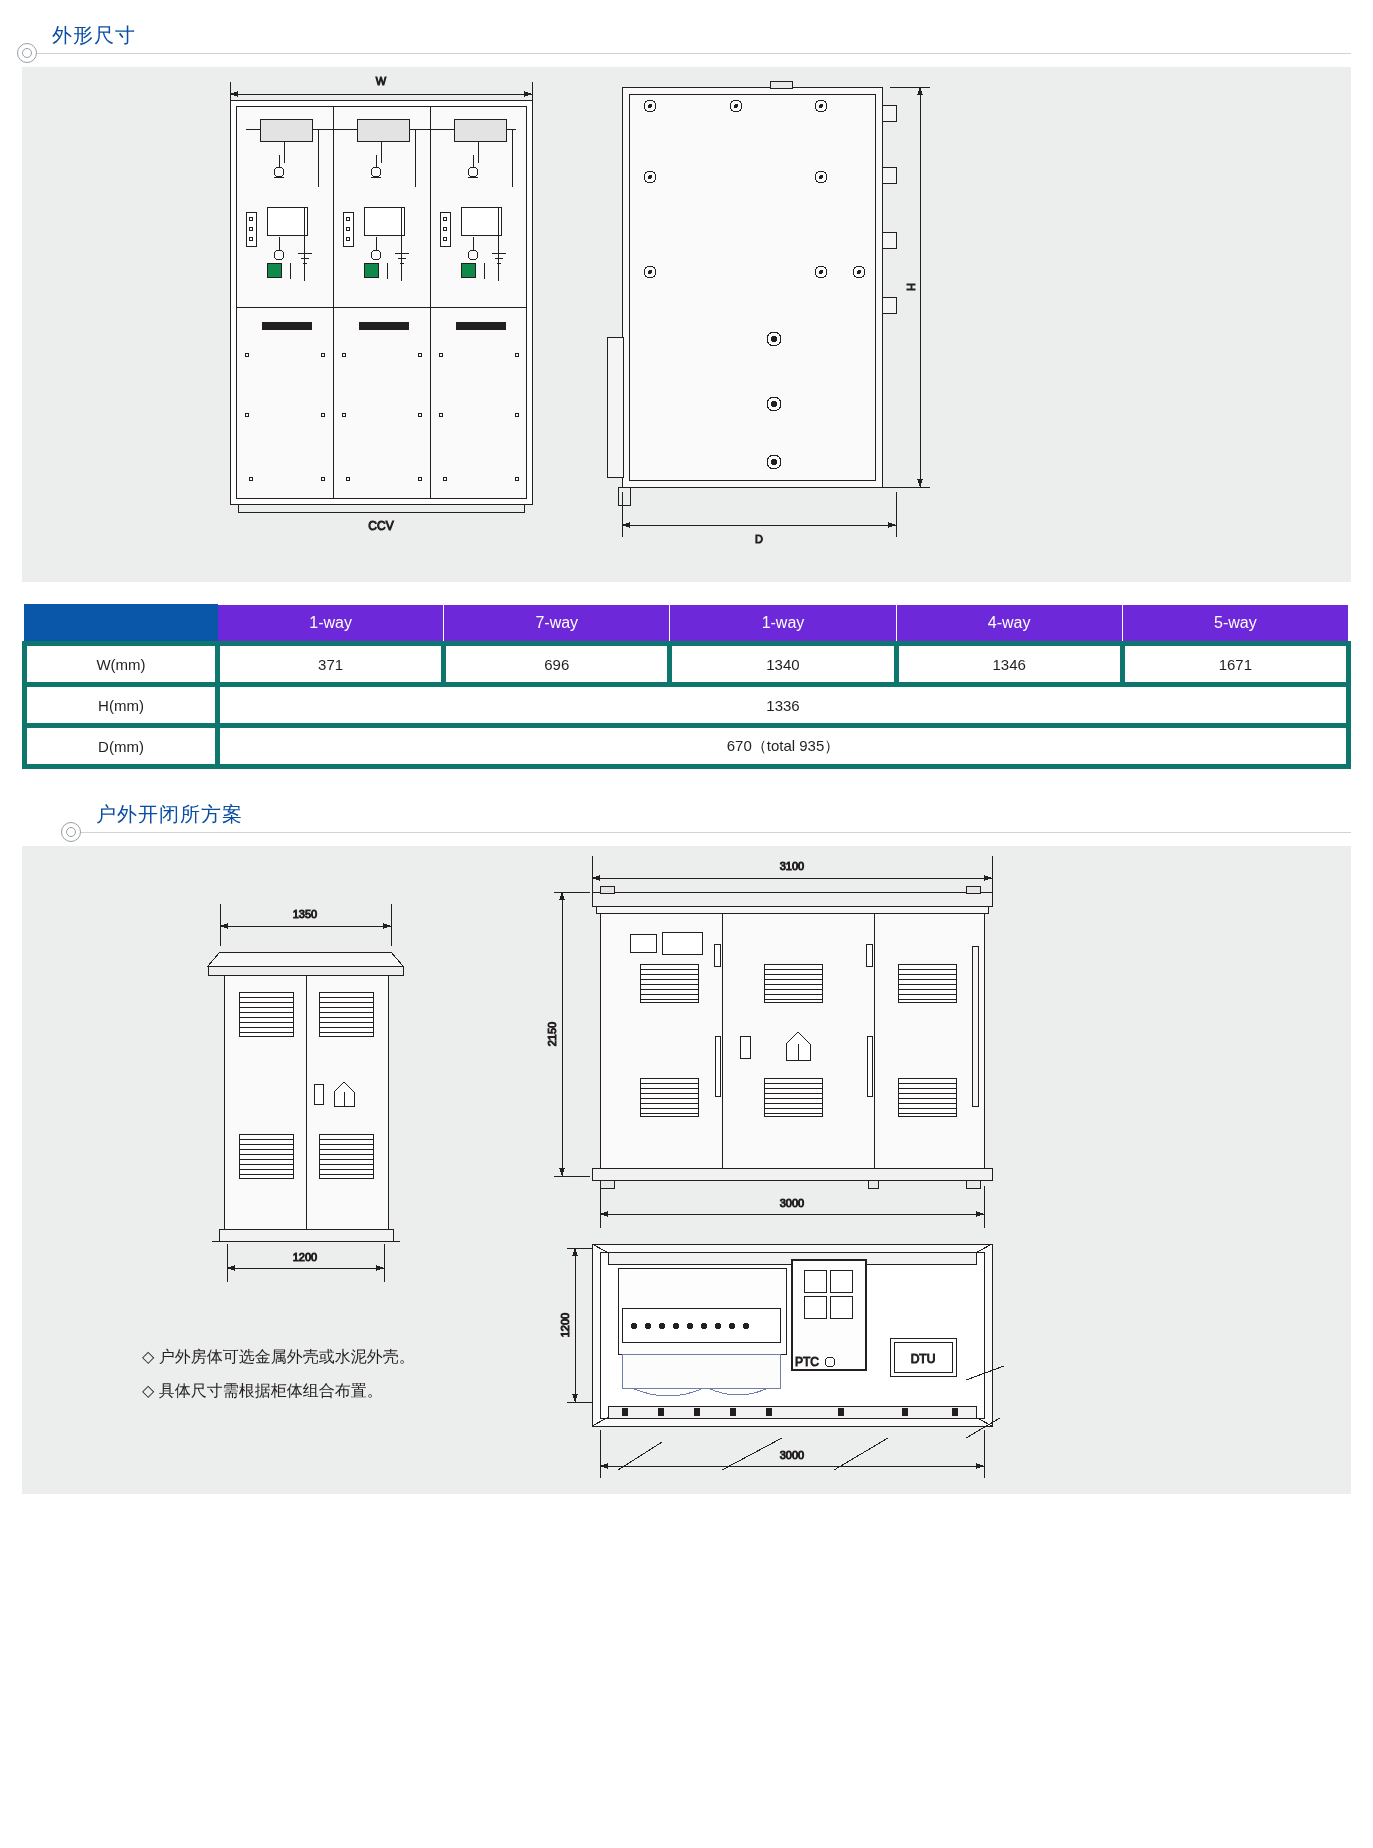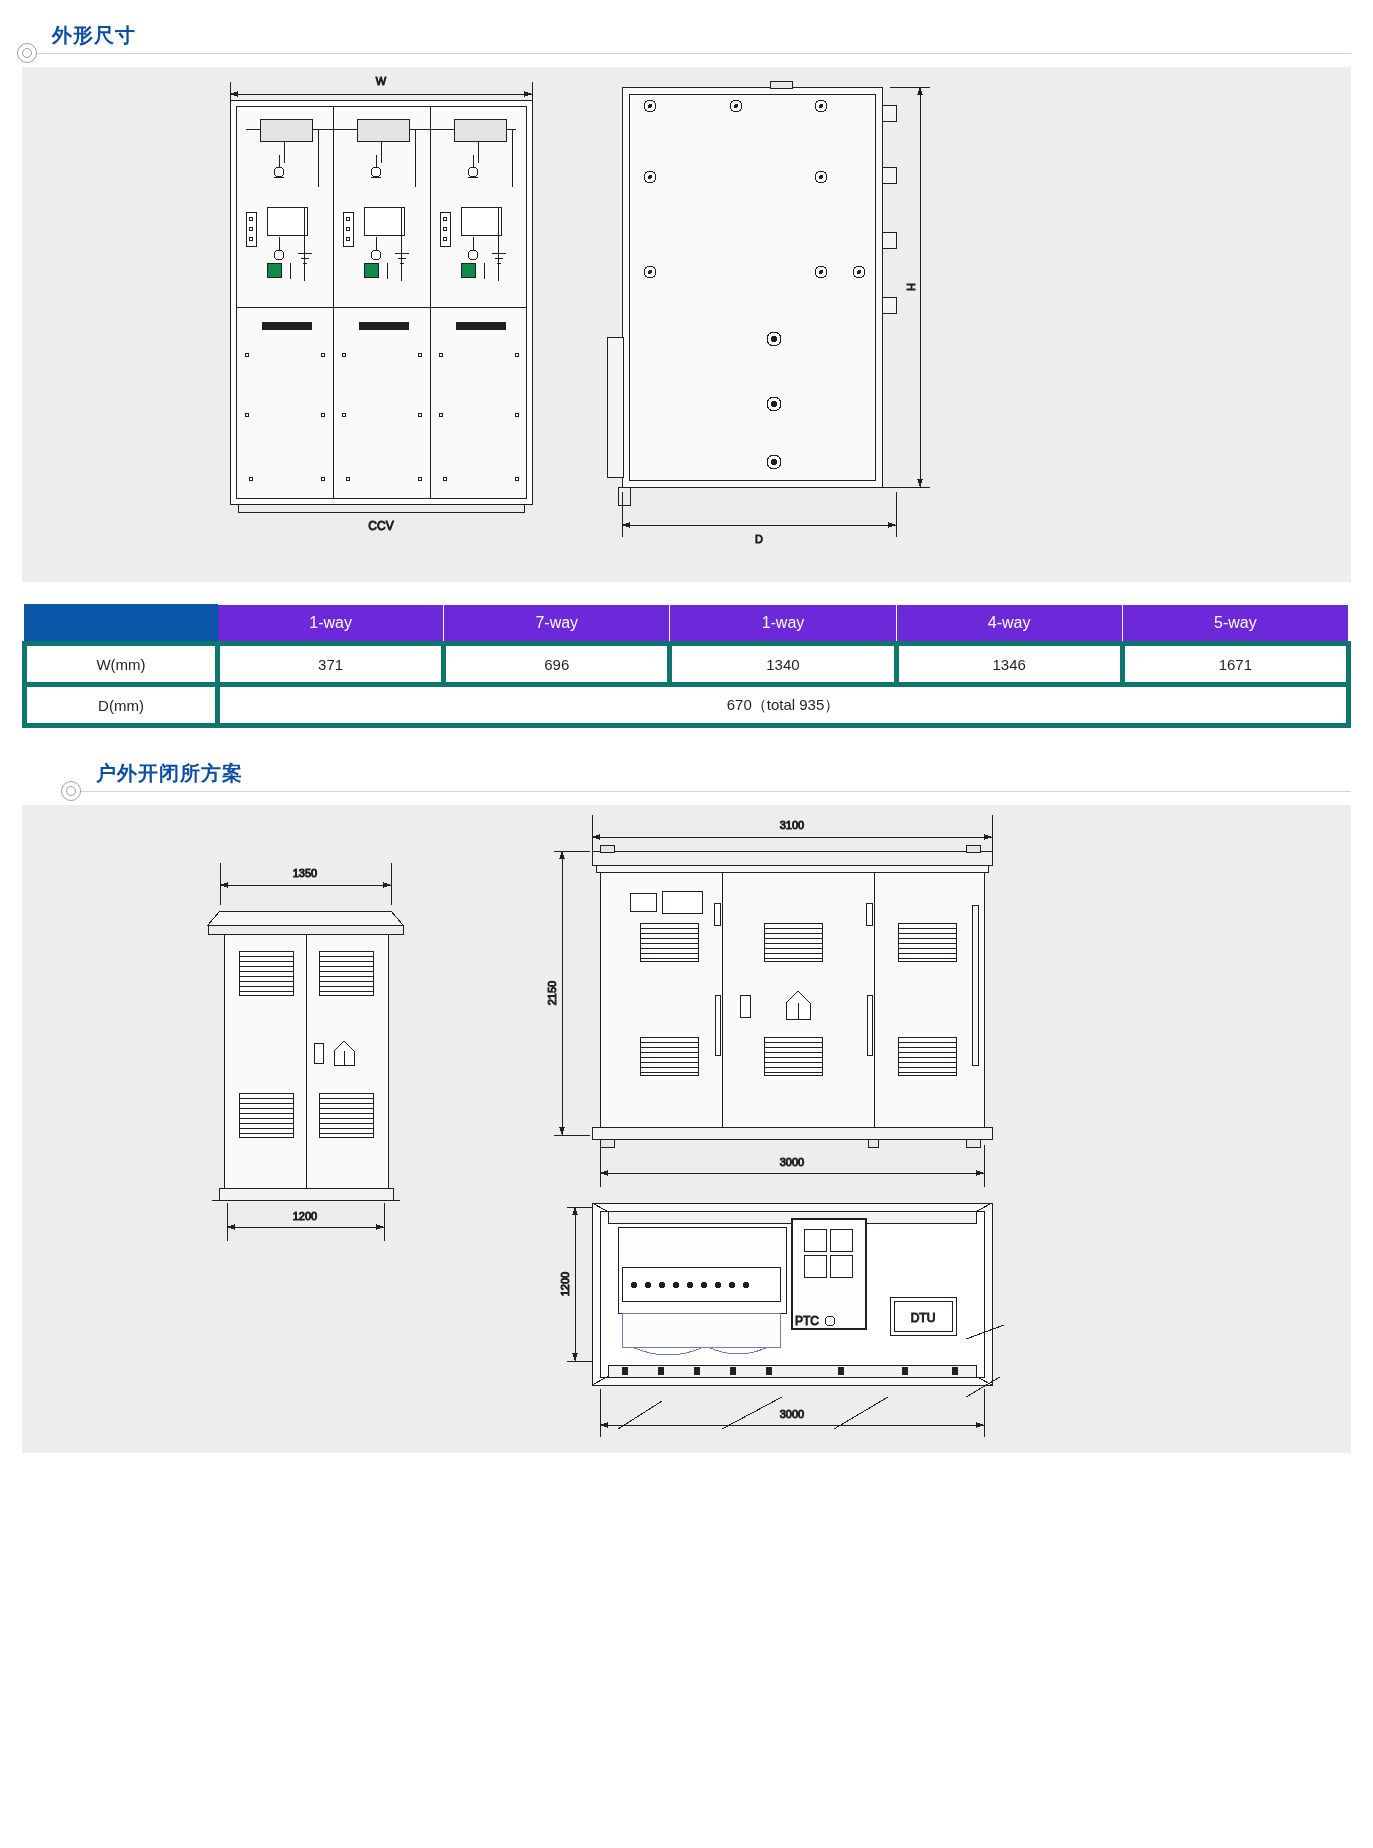--- a/index.html
+++ b/index.html
@@ -10,21 +10,21 @@
     color:#231f20;
     -webkit-font-smoothing:antialiased;
   }
   .page{position:relative;width:1373px;height:1848px;overflow:hidden;}
 
   
   .section-head{position:relative;padding-left:52px;}
   .section-head .title{
     color:#0a4da2;
     font-size:20px;
-    font-weight:bold;
+    font-weight:normal;
     letter-spacing:1px;
     line-height:26px;
     padding-bottom:6px;
     display:inline-block;
   }
   .section-head .rule{
     position:absolute;left:24px;right:22px;bottom:0;height:1px;background:#cfd2d6;
   }
   .section-head .ring{
     position:absolute;left:17px;bottom:-9px;width:18px;height:18px;border-radius:50%;
@@ -245,20 +245,24 @@
     </tr>
     <tr>
       <td class="rowlabel">W(mm)</td>
       <td>371</td>
       <td>696</td>
       <td>1340</td>
       <td>1346</td>
       <td>1671</td>
     </tr>
     <tr>
+      <td class="rowlabel">H(mm)</td>
+      <td colspan="5">1336</td>
+    </tr>
+    <tr>
       <td class="rowlabel">D(mm)</td>
       <td colspan="5">670（total 935）</td>
     </tr>
   </tbody>
     </table>
 
   <div class="section-head" style="margin-top:32px;margin-left:44px;">
     <span class="title">户外开闭所方案</span>
     <div class="rule"></div>
     <div class="ring"></div>
@@ -518,15 +522,19 @@
 
         <line x1="578" y1="584" x2="578" y2="632"></line>
         <line x1="962" y1="584" x2="962" y2="632"></line>
         <line x1="578" y1="620" x2="962" y2="620"></line>
         <path d="M578 620 L586 617 L586 623 Z" fill="#231f20" stroke="none"></path>
         <path d="M962 620 L954 617 L954 623 Z" fill="#231f20" stroke="none"></path>
         <text class="dimtxt" x="770" y="613" text-anchor="middle" font-size="12">3000</text>
       </g>
     </svg>
 
+    <div class="notes">
+      <div>◇ 户外房体可选金属外壳或水泥外壳。</div>
+      <div>◇ 具体尺寸需根据柜体组合布置。</div>
+    </div>
   </div>
 
 </div>
 
 </body></html>

